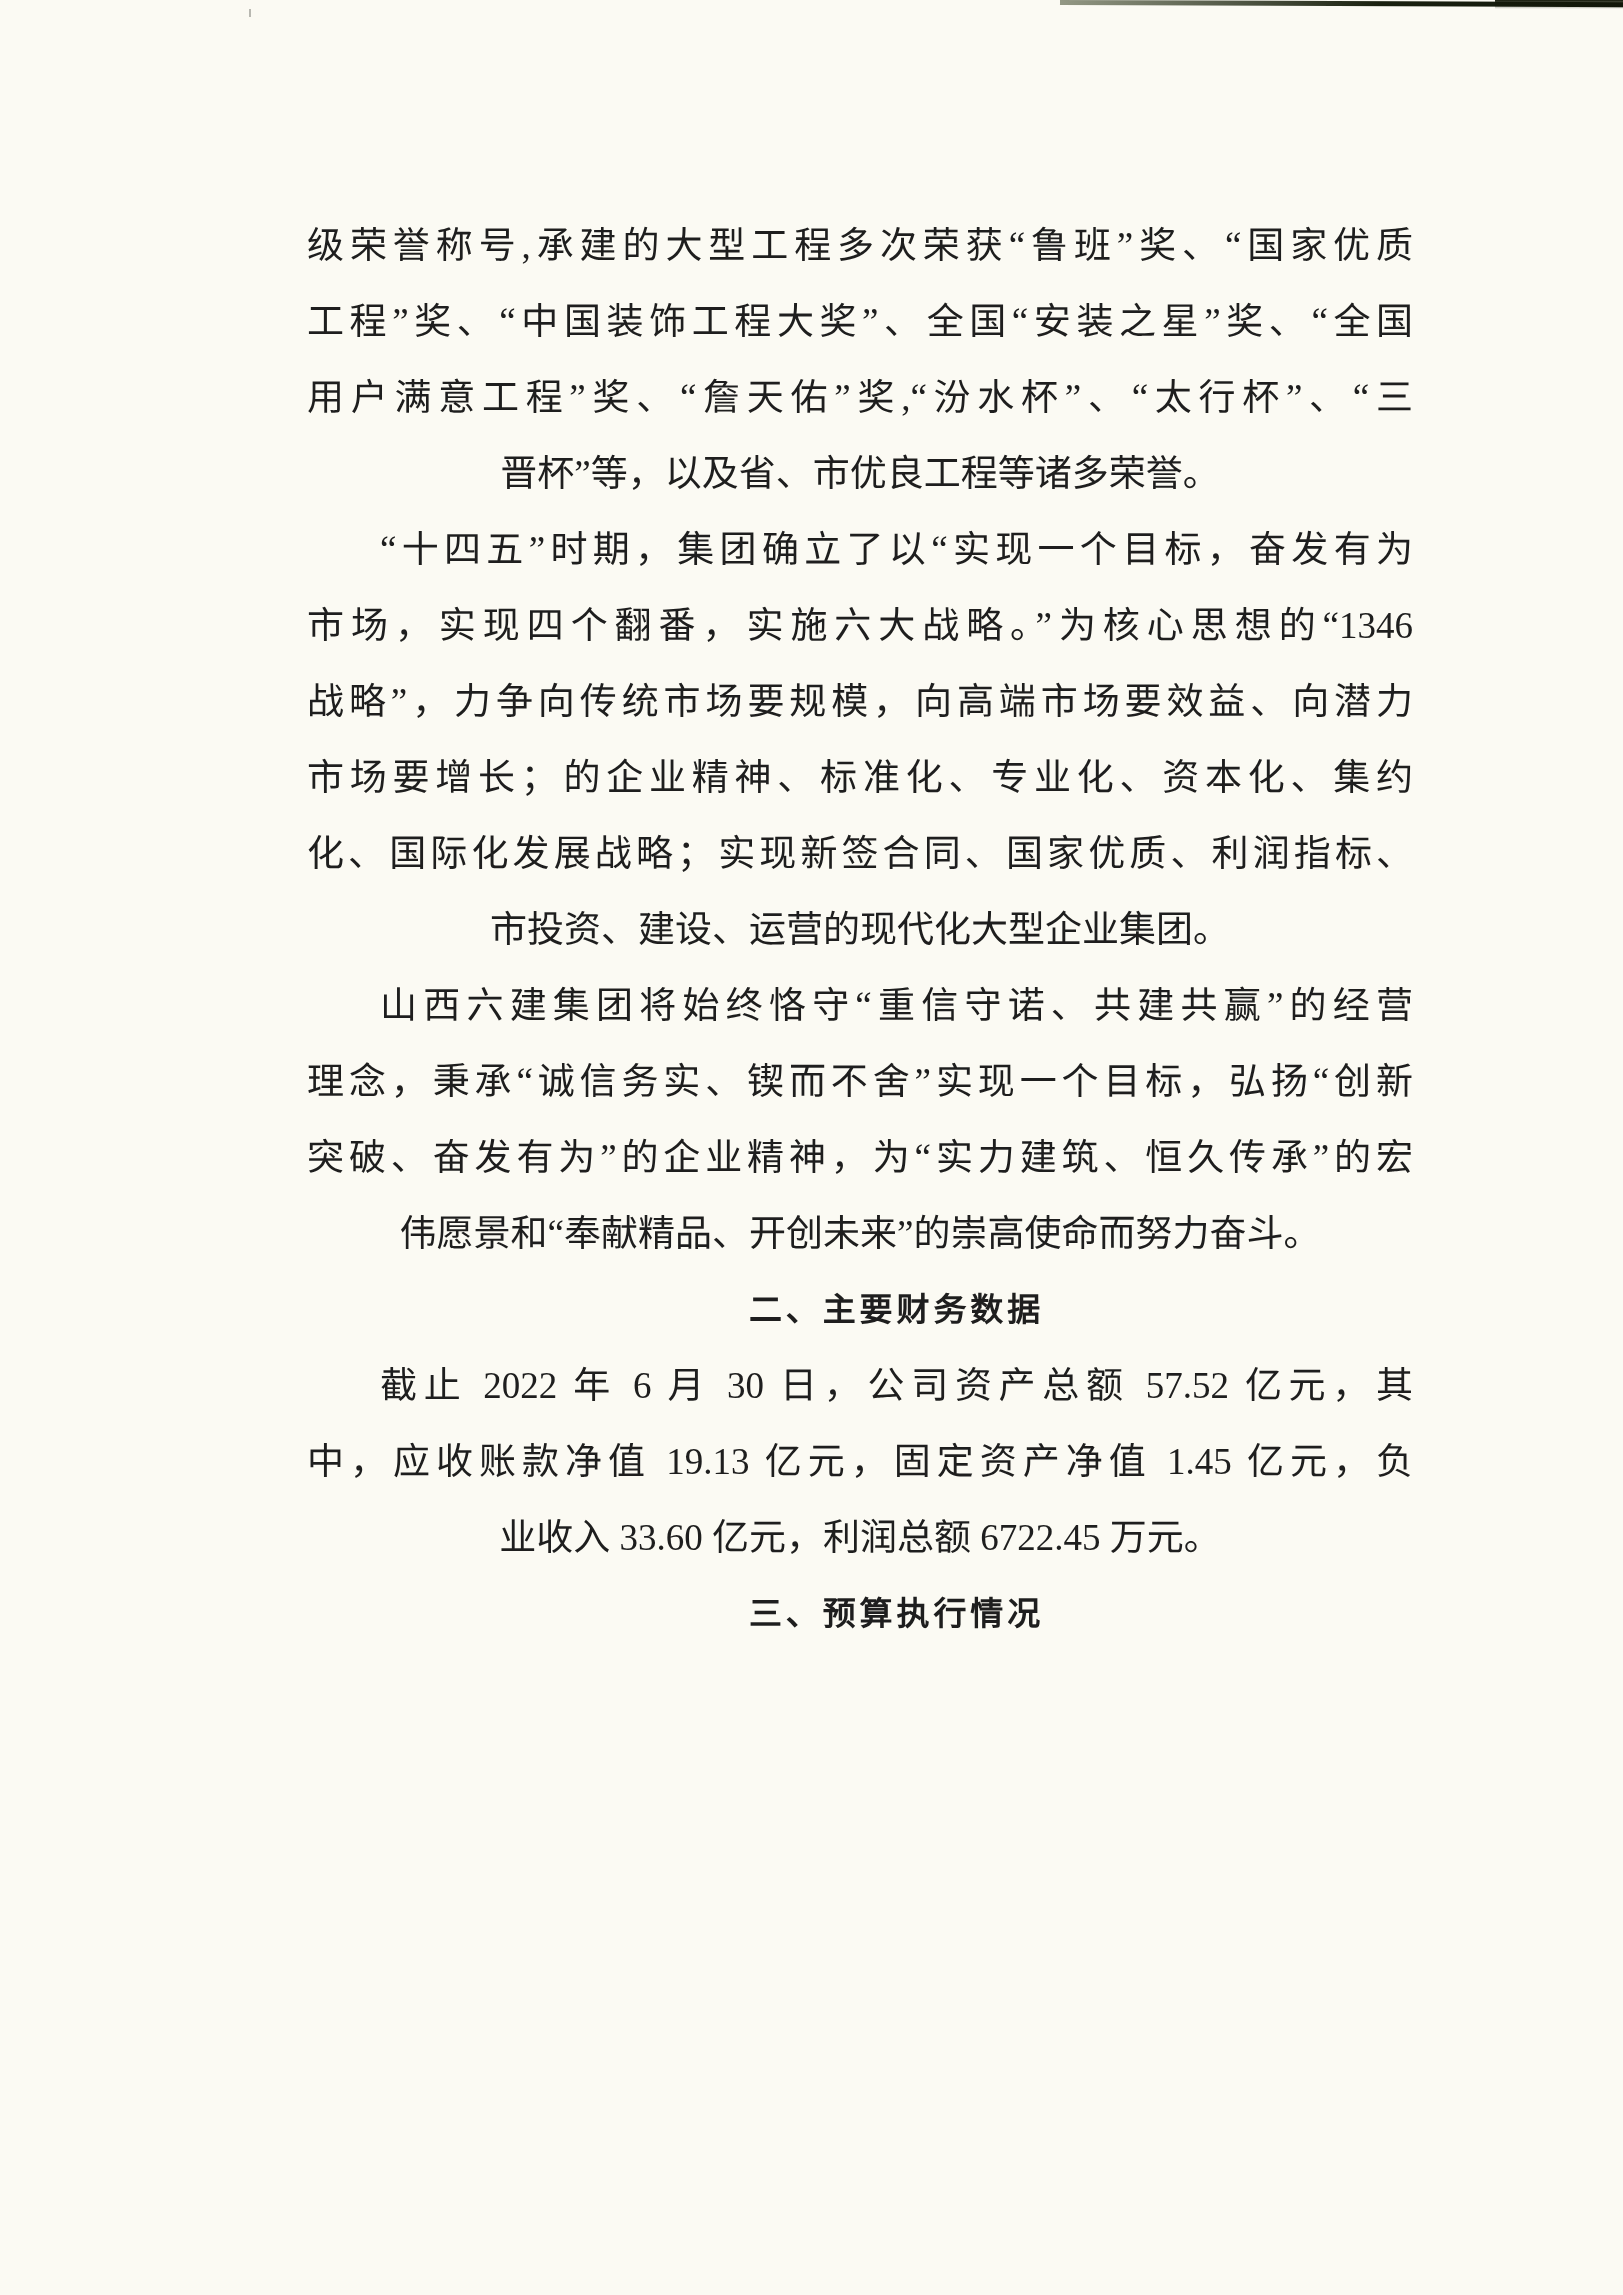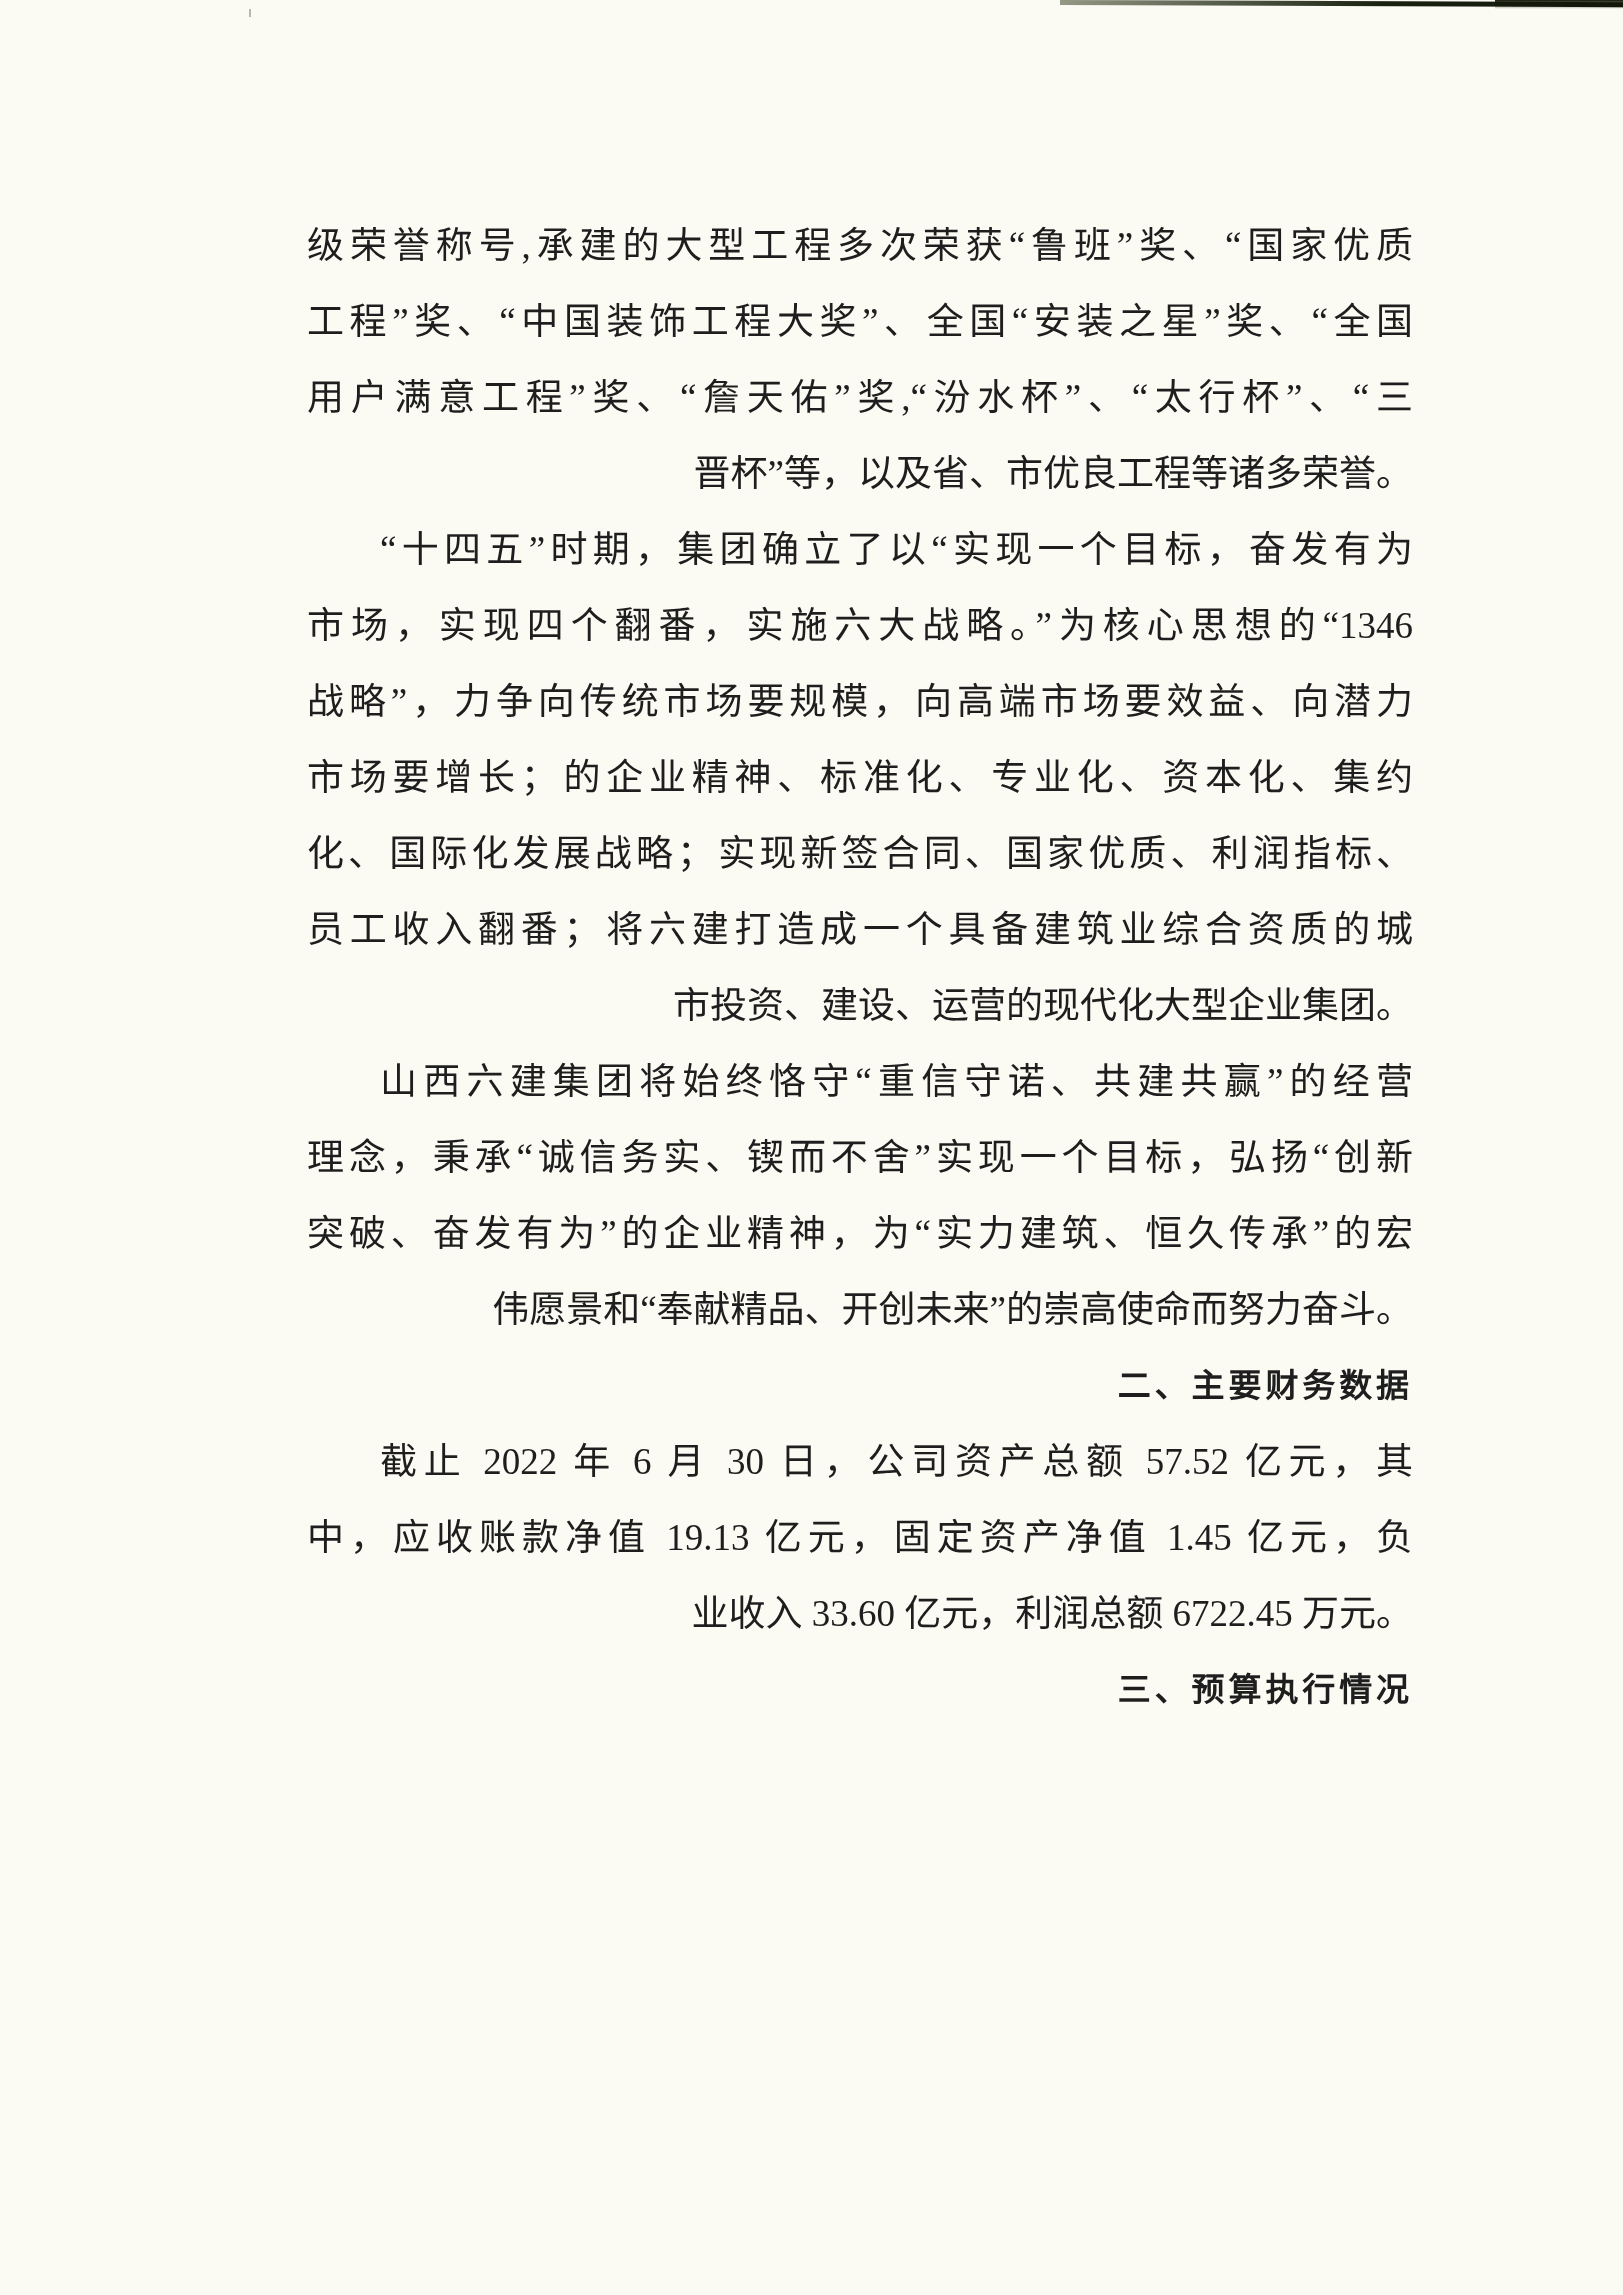--- a/index.html
+++ b/index.html
@@ -46,21 +46,21 @@
     left: 291px;
     top: 208px;
     width: 1106px;
     font-size: 37px;
     color: #1e1e1e;
     -webkit-font-smoothing: antialiased;
   }
   .line {
     line-height: 76px;
     height: 76px;
-    text-align: right;
+    text-align: center;
     white-space: normal;
     overflow: visible;
   }
   .line.justify {
     text-align: justify;
     text-align-last: justify;
     text-justify: inter-character;
   }
   .line.indent { padding-left: 73px; }
   .line.bold { font-weight: 700; font-size: 33px; letter-spacing: 3.9px; }
@@ -75,21 +75,20 @@
   <div class="text-block">
       <div class="line justify">级荣誉称号,承建的大型工程多次荣获“鲁班”奖、“国家优质</div>
       <div class="line justify">工程”奖、“中国装饰工程大奖”、全国“安装之星”奖、“全国</div>
       <div class="line justify">用户满意工程”奖、“詹天佑”奖,“汾水杯”、“太行杯”、“三</div>
       <div class="line">晋杯”等，以及省、市优良工程等诸多荣誉。</div>
       <div class="line justify indent">“十四五”时期，集团确立了以“实现一个目标，奋发有为</div>
       <div class="line justify">市场，实现四个翻番，实施六大战略。”为核心思想的“1346</div>
       <div class="line justify">战略”，力争向传统市场要规模，向高端市场要效益、向潜力</div>
       <div class="line justify">市场要增长；的企业精神、标准化、专业化、资本化、集约</div>
       <div class="line justify">化、国际化发展战略；实现新签合同、国家优质、利润指标、</div>
-      <div class="line justify">员工收入翻番；将六建打造成一个具备建筑业综合资质的城</div>
       <div class="line">市投资、建设、运营的现代化大型企业集团。</div>
       <div class="line justify indent">山西六建集团将始终恪守“重信守诺、共建共赢”的经营</div>
       <div class="line justify">理念，秉承“诚信务实、锲而不舍”实现一个目标，弘扬“创新</div>
       <div class="line justify">突破、奋发有为”的企业精神，为“实力建筑、恒久传承”的宏</div>
       <div class="line">伟愿景和“奉献精品、开创未来”的崇高使命而努力奋斗。</div>
       <div class="line indent bold">二、主要财务数据</div>
       <div class="line justify indent">截止 2022 年 6 月 30 日，公司资产总额 57.52 亿元，其</div>
       <div class="line justify">中，应收账款净值 19.13 亿元，固定资产净值 1.45 亿元，负</div>
       <div class="line">业收入 33.60 亿元，利润总额 6722.45 万元。</div>
       <div class="line indent bold">三、预算执行情况</div>

